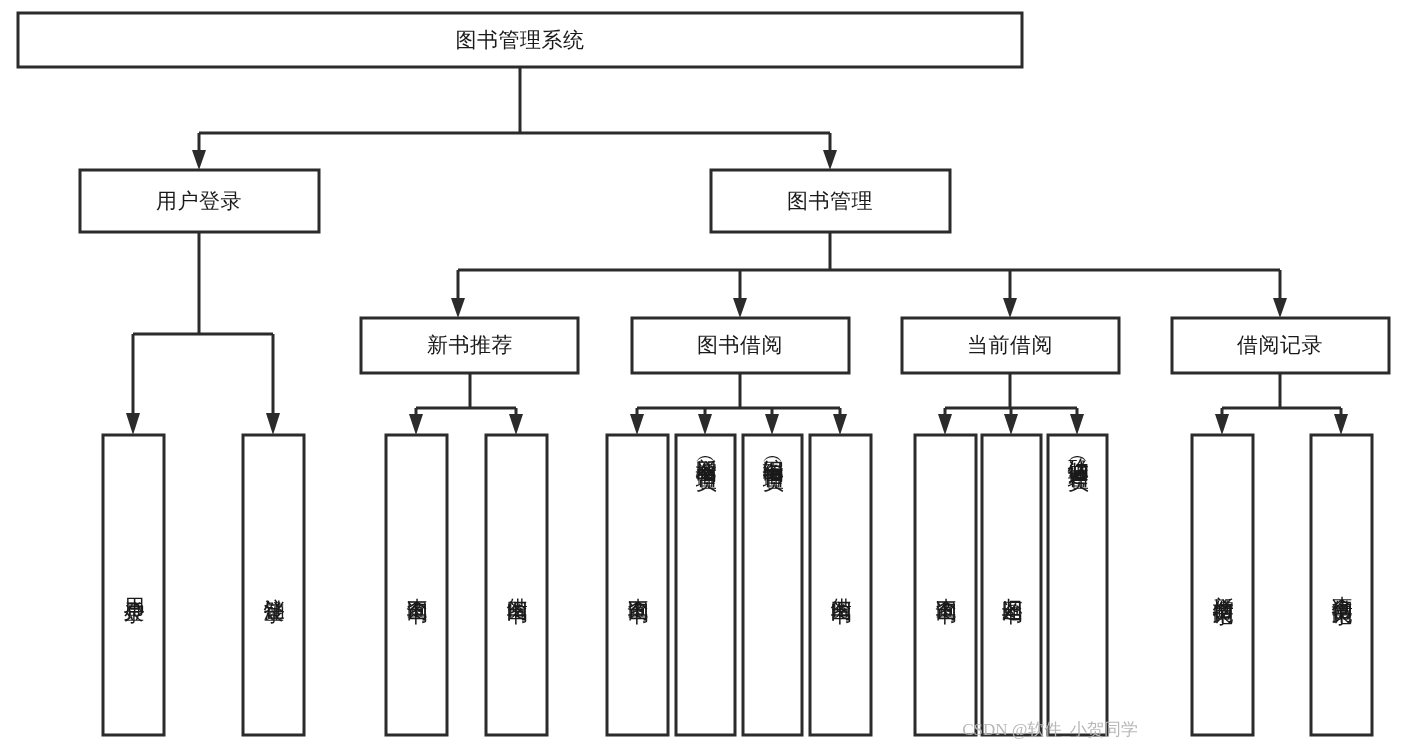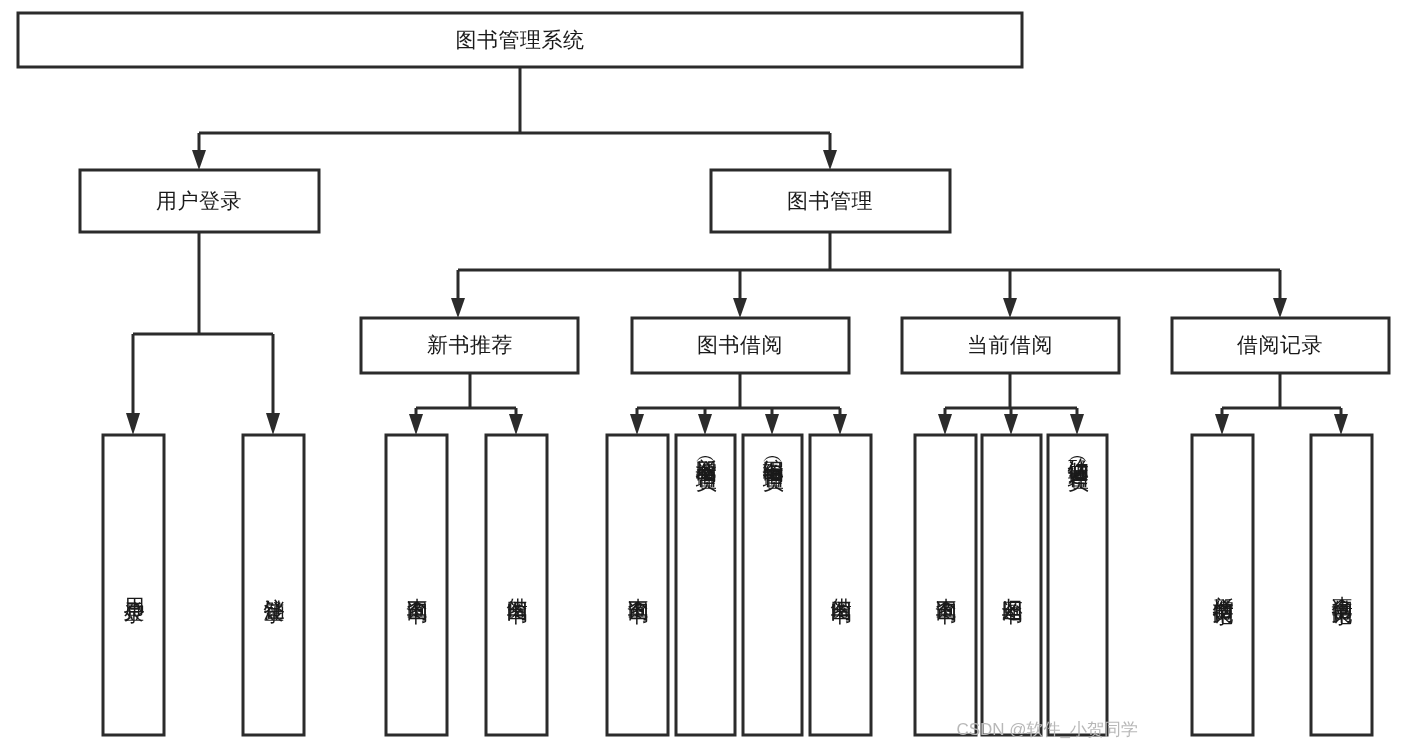--- a/index.html
+++ b/index.html
@@ -65,21 +65,21 @@
     color: #1a1a1a;
     line-height: 1.02;
     letter-spacing: 2px;
     white-space: nowrap;
     text-align: center;
   }
   #watermark {
     position: absolute;
     right: 8px;
     bottom: 6px;
-    font-family: Liberation Sans, sans-serif;
+    font-family: Liberation Serif, serif;
     font-size: 17px;
     color: #b8b8b8;
     white-space: nowrap;
     user-select: none;
   }
 </style>
 </head>
 <body>
 
 <div id="diagram-root">

